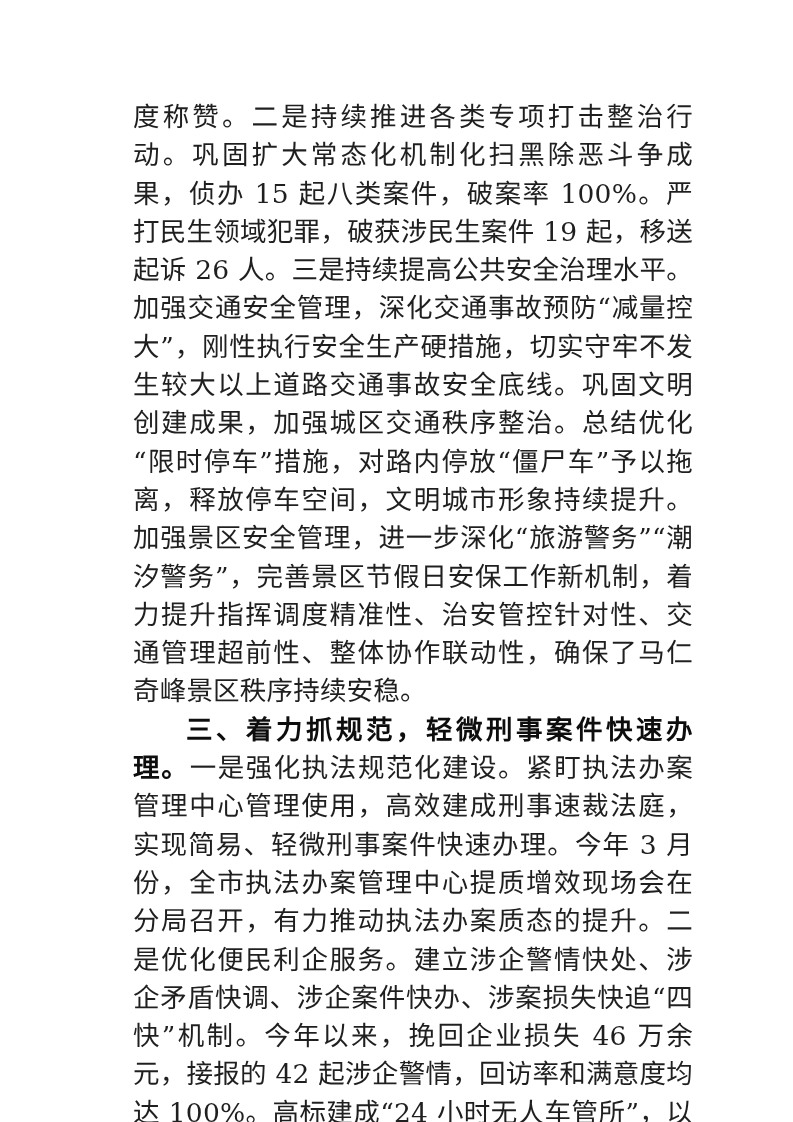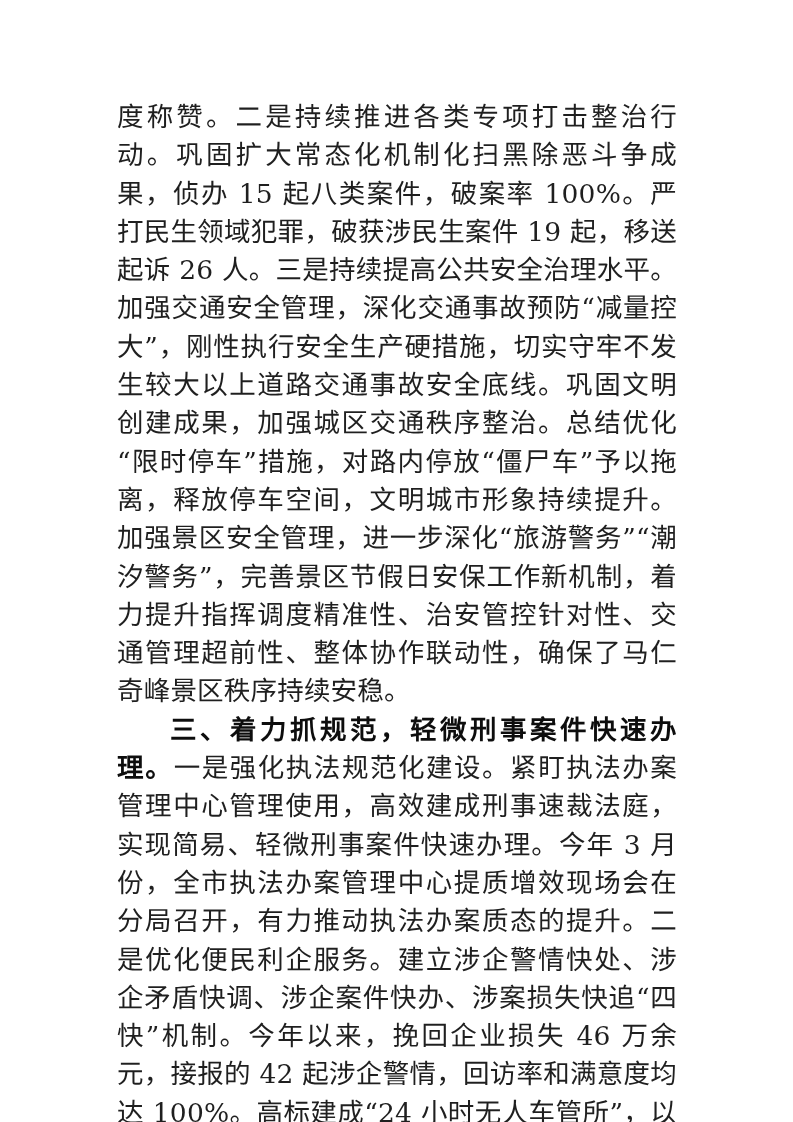--- a/index.html
+++ b/index.html
@@ -16,20 +16,21 @@
     color: #1b1b1b;
     -webkit-font-smoothing: antialiased;
   }
 
   .page {
     position: relative;
     width: 658px;
     height: 1122px;
     background: #ffffff;
     box-sizing: border-box;
+    margin-left: 16px;
   }
 
   .doc-body {
     position: absolute;
     left: 117px;
     top: 98px;
     width: 560px;
   }
 
   .para {

